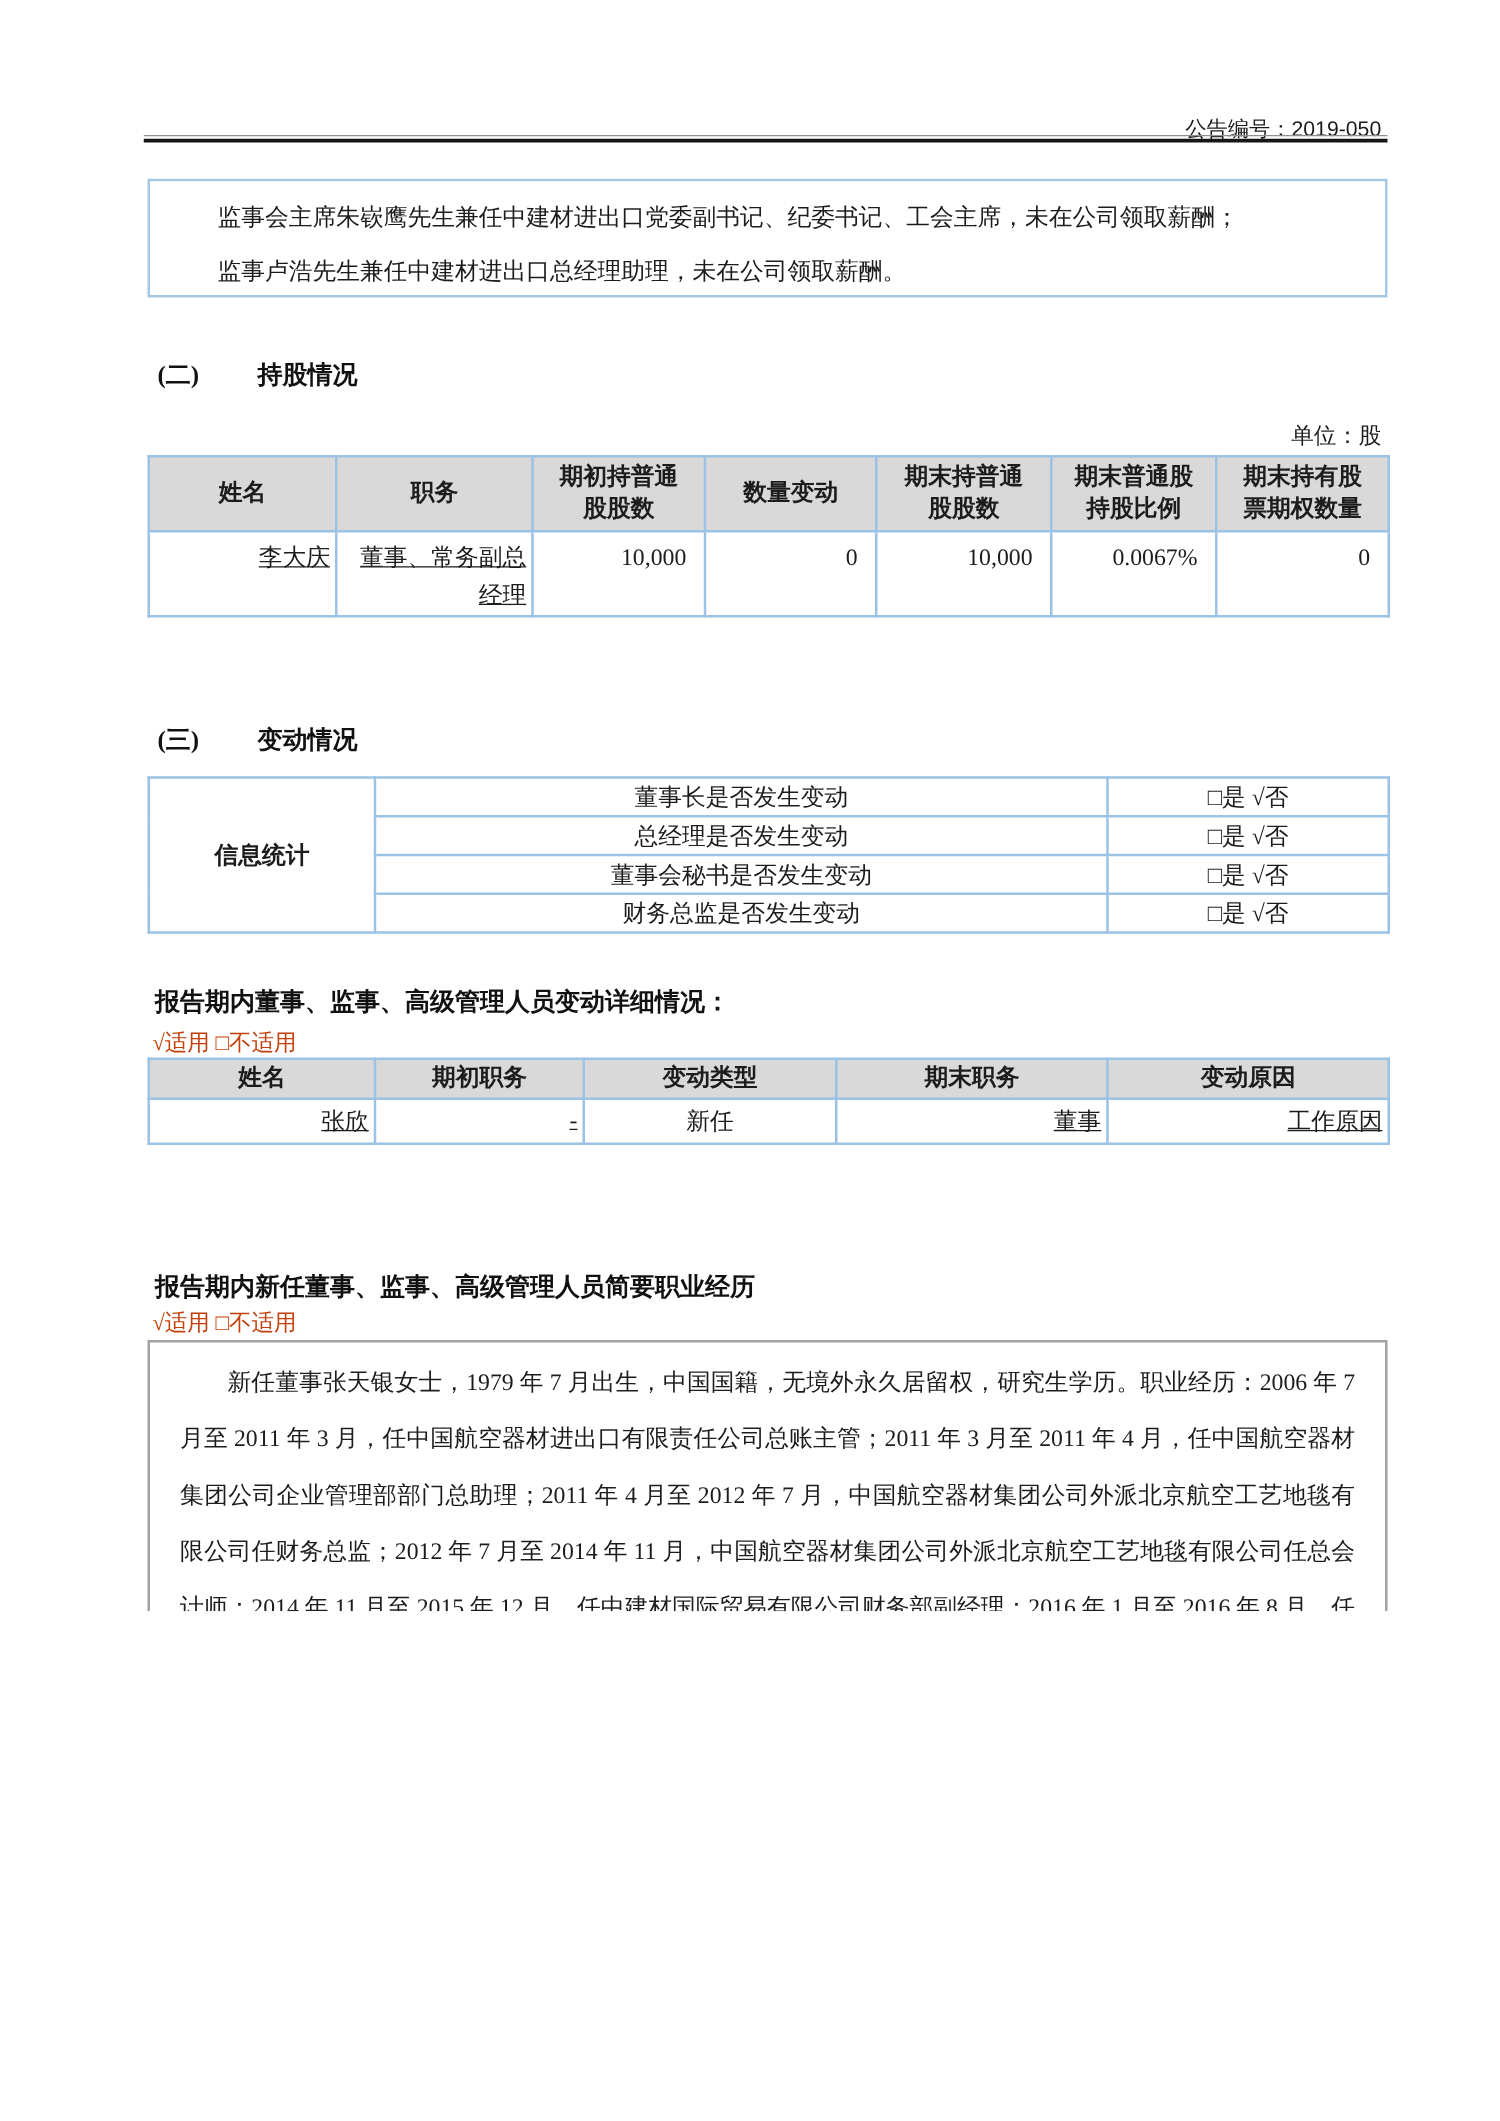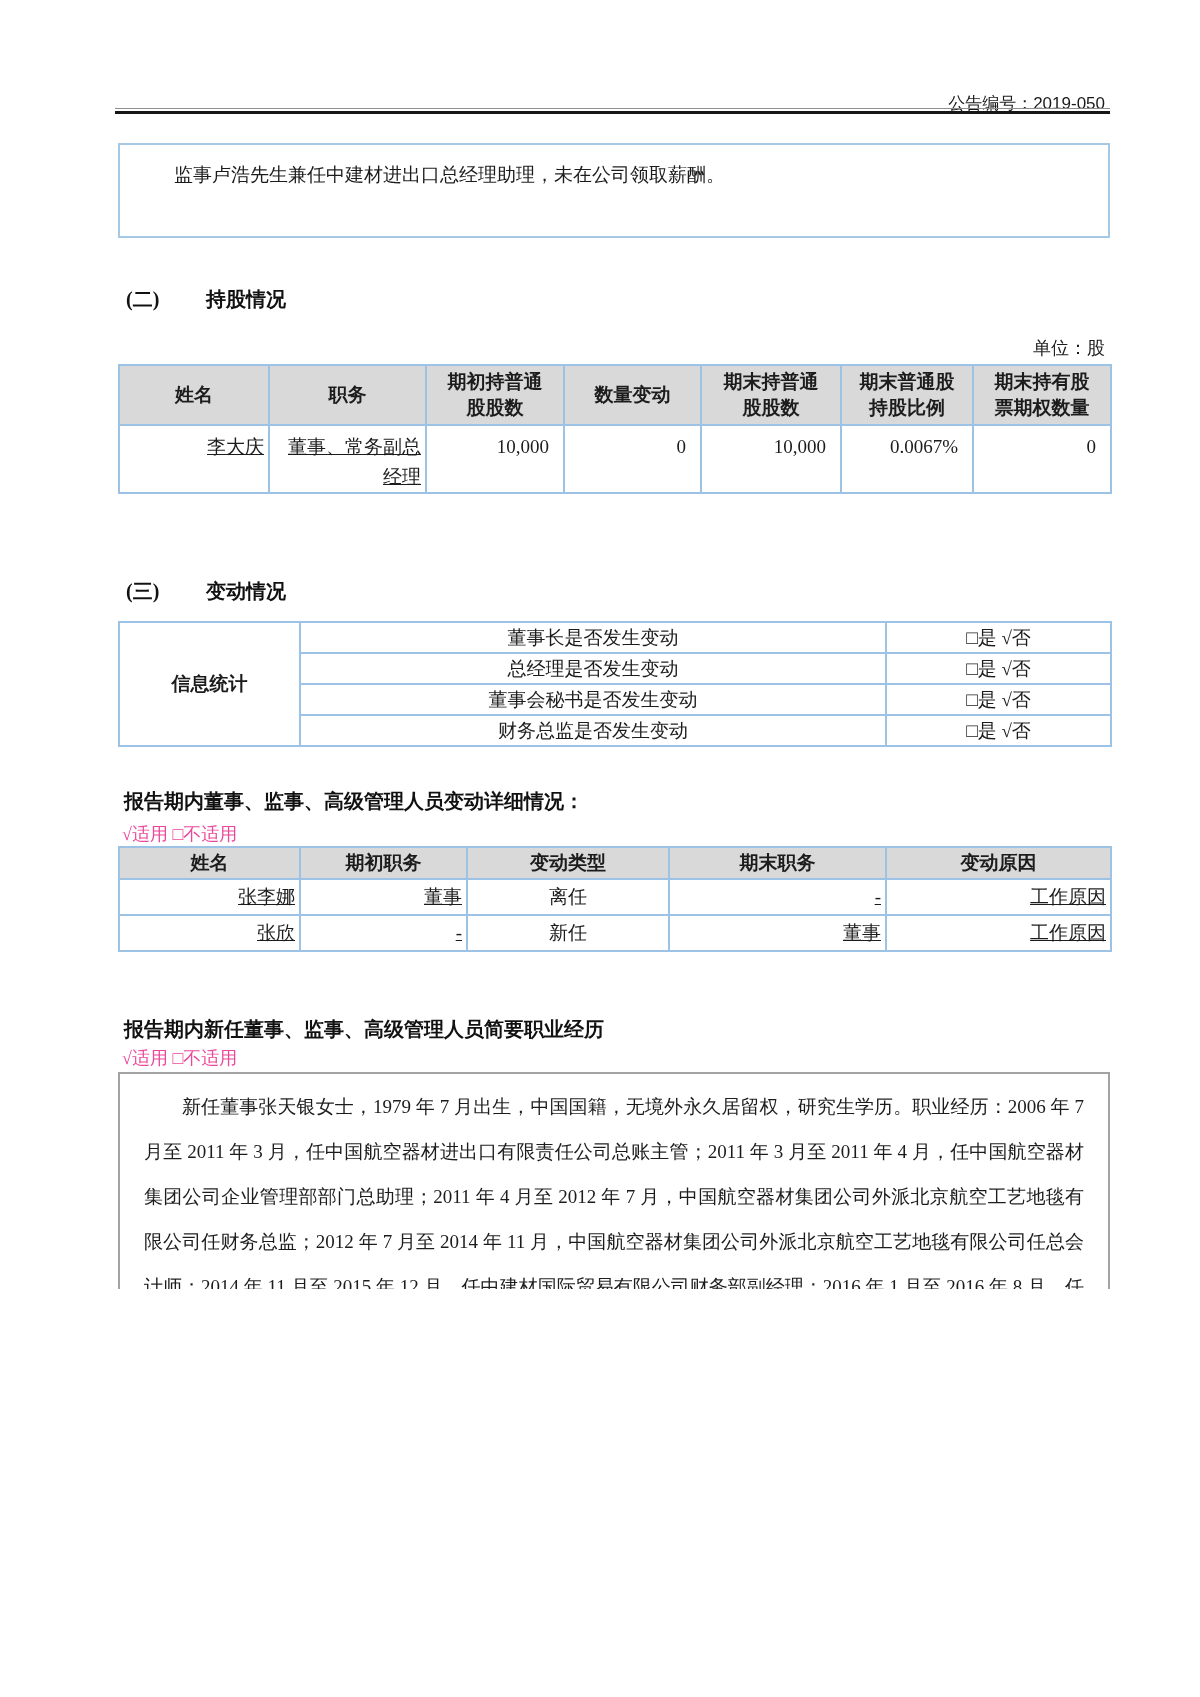--- a/index.html
+++ b/index.html
@@ -25,21 +25,21 @@
   .sec-heading{
     position:absolute;left:126px;font-size:20px;font-weight:bold;color:#111;
   }
   .sec-heading .idx{display:inline-block;min-width:80px;}
   .heading-2{top:286px;}
   .heading-3{top:578px;}
   .unit-note{position:absolute;top:336px;right:95px;font-size:18px;}
   .bold-heading{
     position:absolute;left:124px;font-size:20px;font-weight:bold;color:#111;
   }
-  .applicable{position:absolute;left:122px;font-size:18px;color:#ec4899;}
+  .applicable{position:absolute;left:122px;font-size:18px;color:#c2410c;}
   table.tbl{
     position:absolute;left:118px;width:992px;border-collapse:collapse;
     table-layout:fixed;font-size:19px;color:#1c1c1c;
   }
   .tbl th,.tbl td{border:2px solid #9cc2e5;box-sizing:border-box;padding:0 4px;}
   .tbl th{
     background:#d9d9d9;font-weight:bold;text-align:center;vertical-align:middle;
     white-space:pre-line;line-height:26px;padding:3px 2px;
   }
   .tbl-holding{top:364px;}
@@ -71,20 +71,21 @@
 </style>
 </head>
 <body>
 
 <div class="page">
 
   <div class="doc-number">公告编号：2019-050</div>
   <div class="top-rule"></div>
 
   <div class="note-box">
+    <p>监事会主席朱嵚鹰先生兼任中建材进出口党委副书记、纪委书记、工会主席，未在公司领取薪酬；</p>
     <p>监事卢浩先生兼任中建材进出口总经理助理，未在公司领取薪酬。</p>
   </div>
 
   <div class="sec-heading heading-2">
     <span class="idx">(二)</span><span>持股情况</span>
   </div>
 
   <div class="unit-note">单位：股</div>
 
   <table class="tbl tbl-holding">
@@ -167,27 +168,20 @@
     </colgroup>
     <tbody>
         <tr>
       <th>姓名</th>
       <th>期初职务</th>
       <th>变动类型</th>
       <th>期末职务</th>
       <th>变动原因</th>
     </tr>
     <tr>
-      <td class="al">张李娜</td>
-      <td class="al">董事</td>
-      <td class="ac">离任</td>
-      <td class="al">-</td>
-      <td class="al">工作原因</td>
-    </tr>
-    <tr>
       <td class="al">张欣</td>
       <td class="al">-</td>
       <td class="ac">新任</td>
       <td class="al">董事</td>
       <td class="al">工作原因</td>
     </tr>
   </tbody>
     </table>
 
   <div class="bold-heading" style="top:1016px;">报告期内新任董事、监事、高级管理人员简要职业经历</div>

